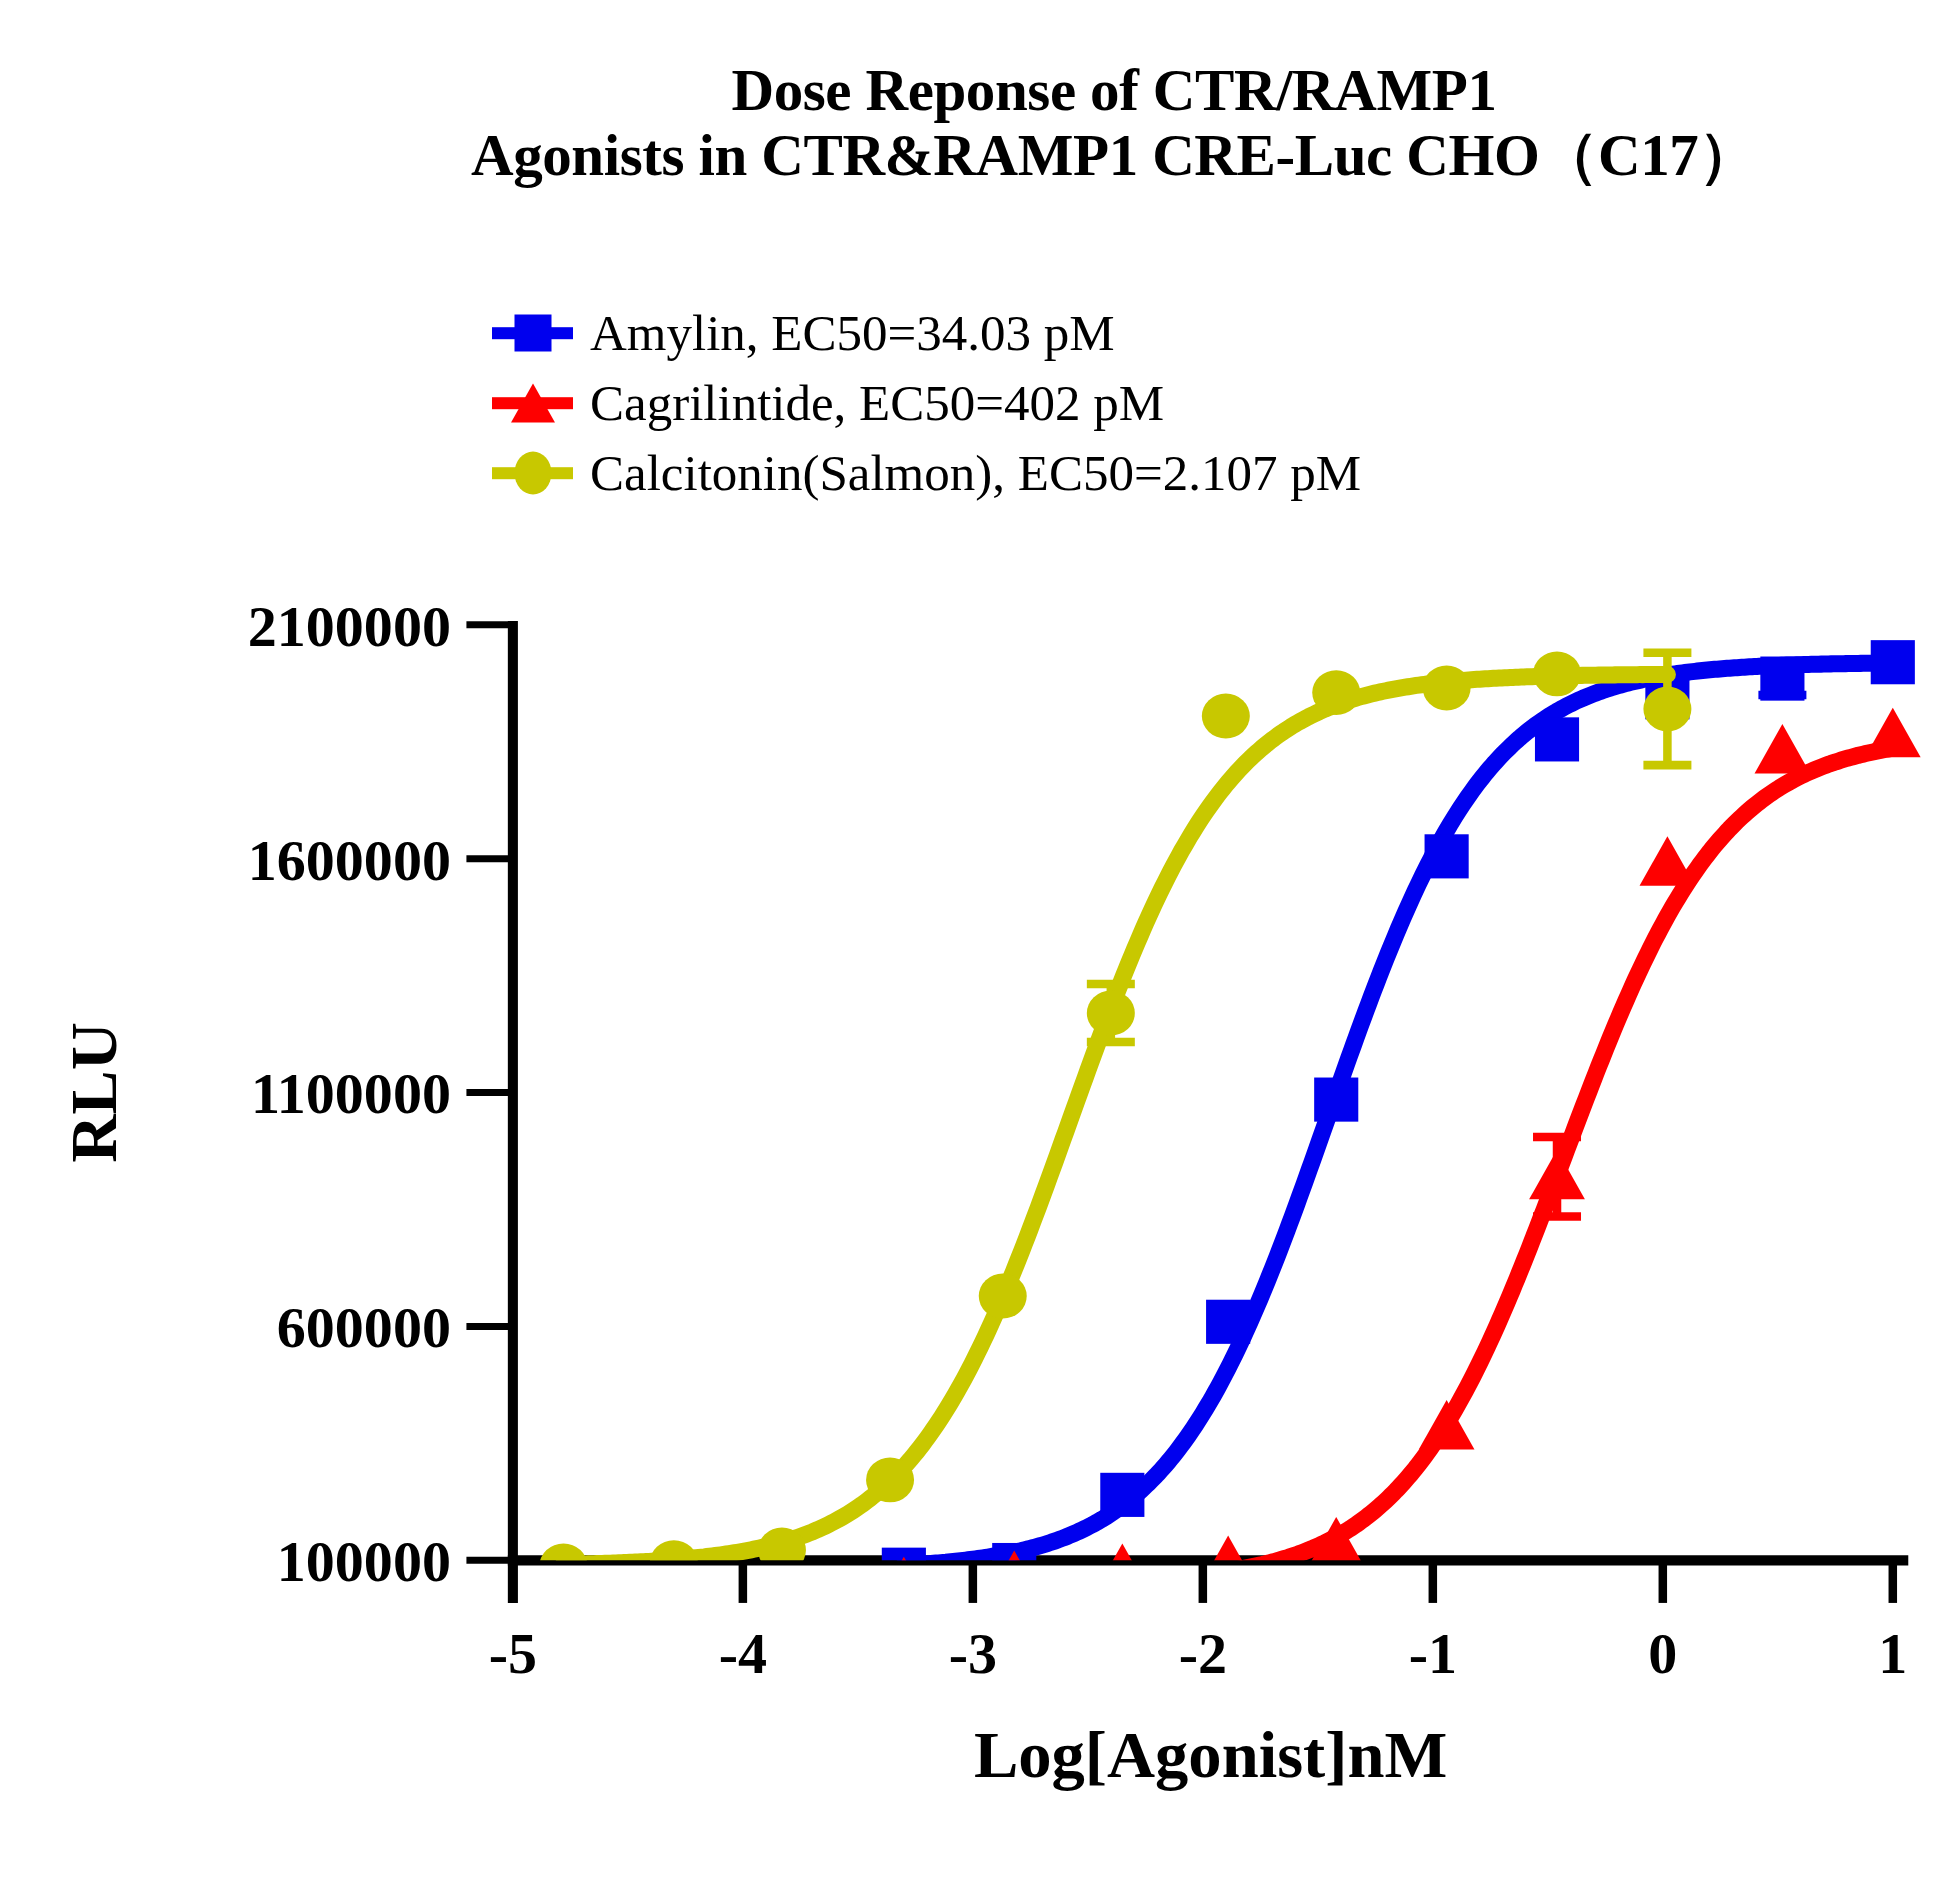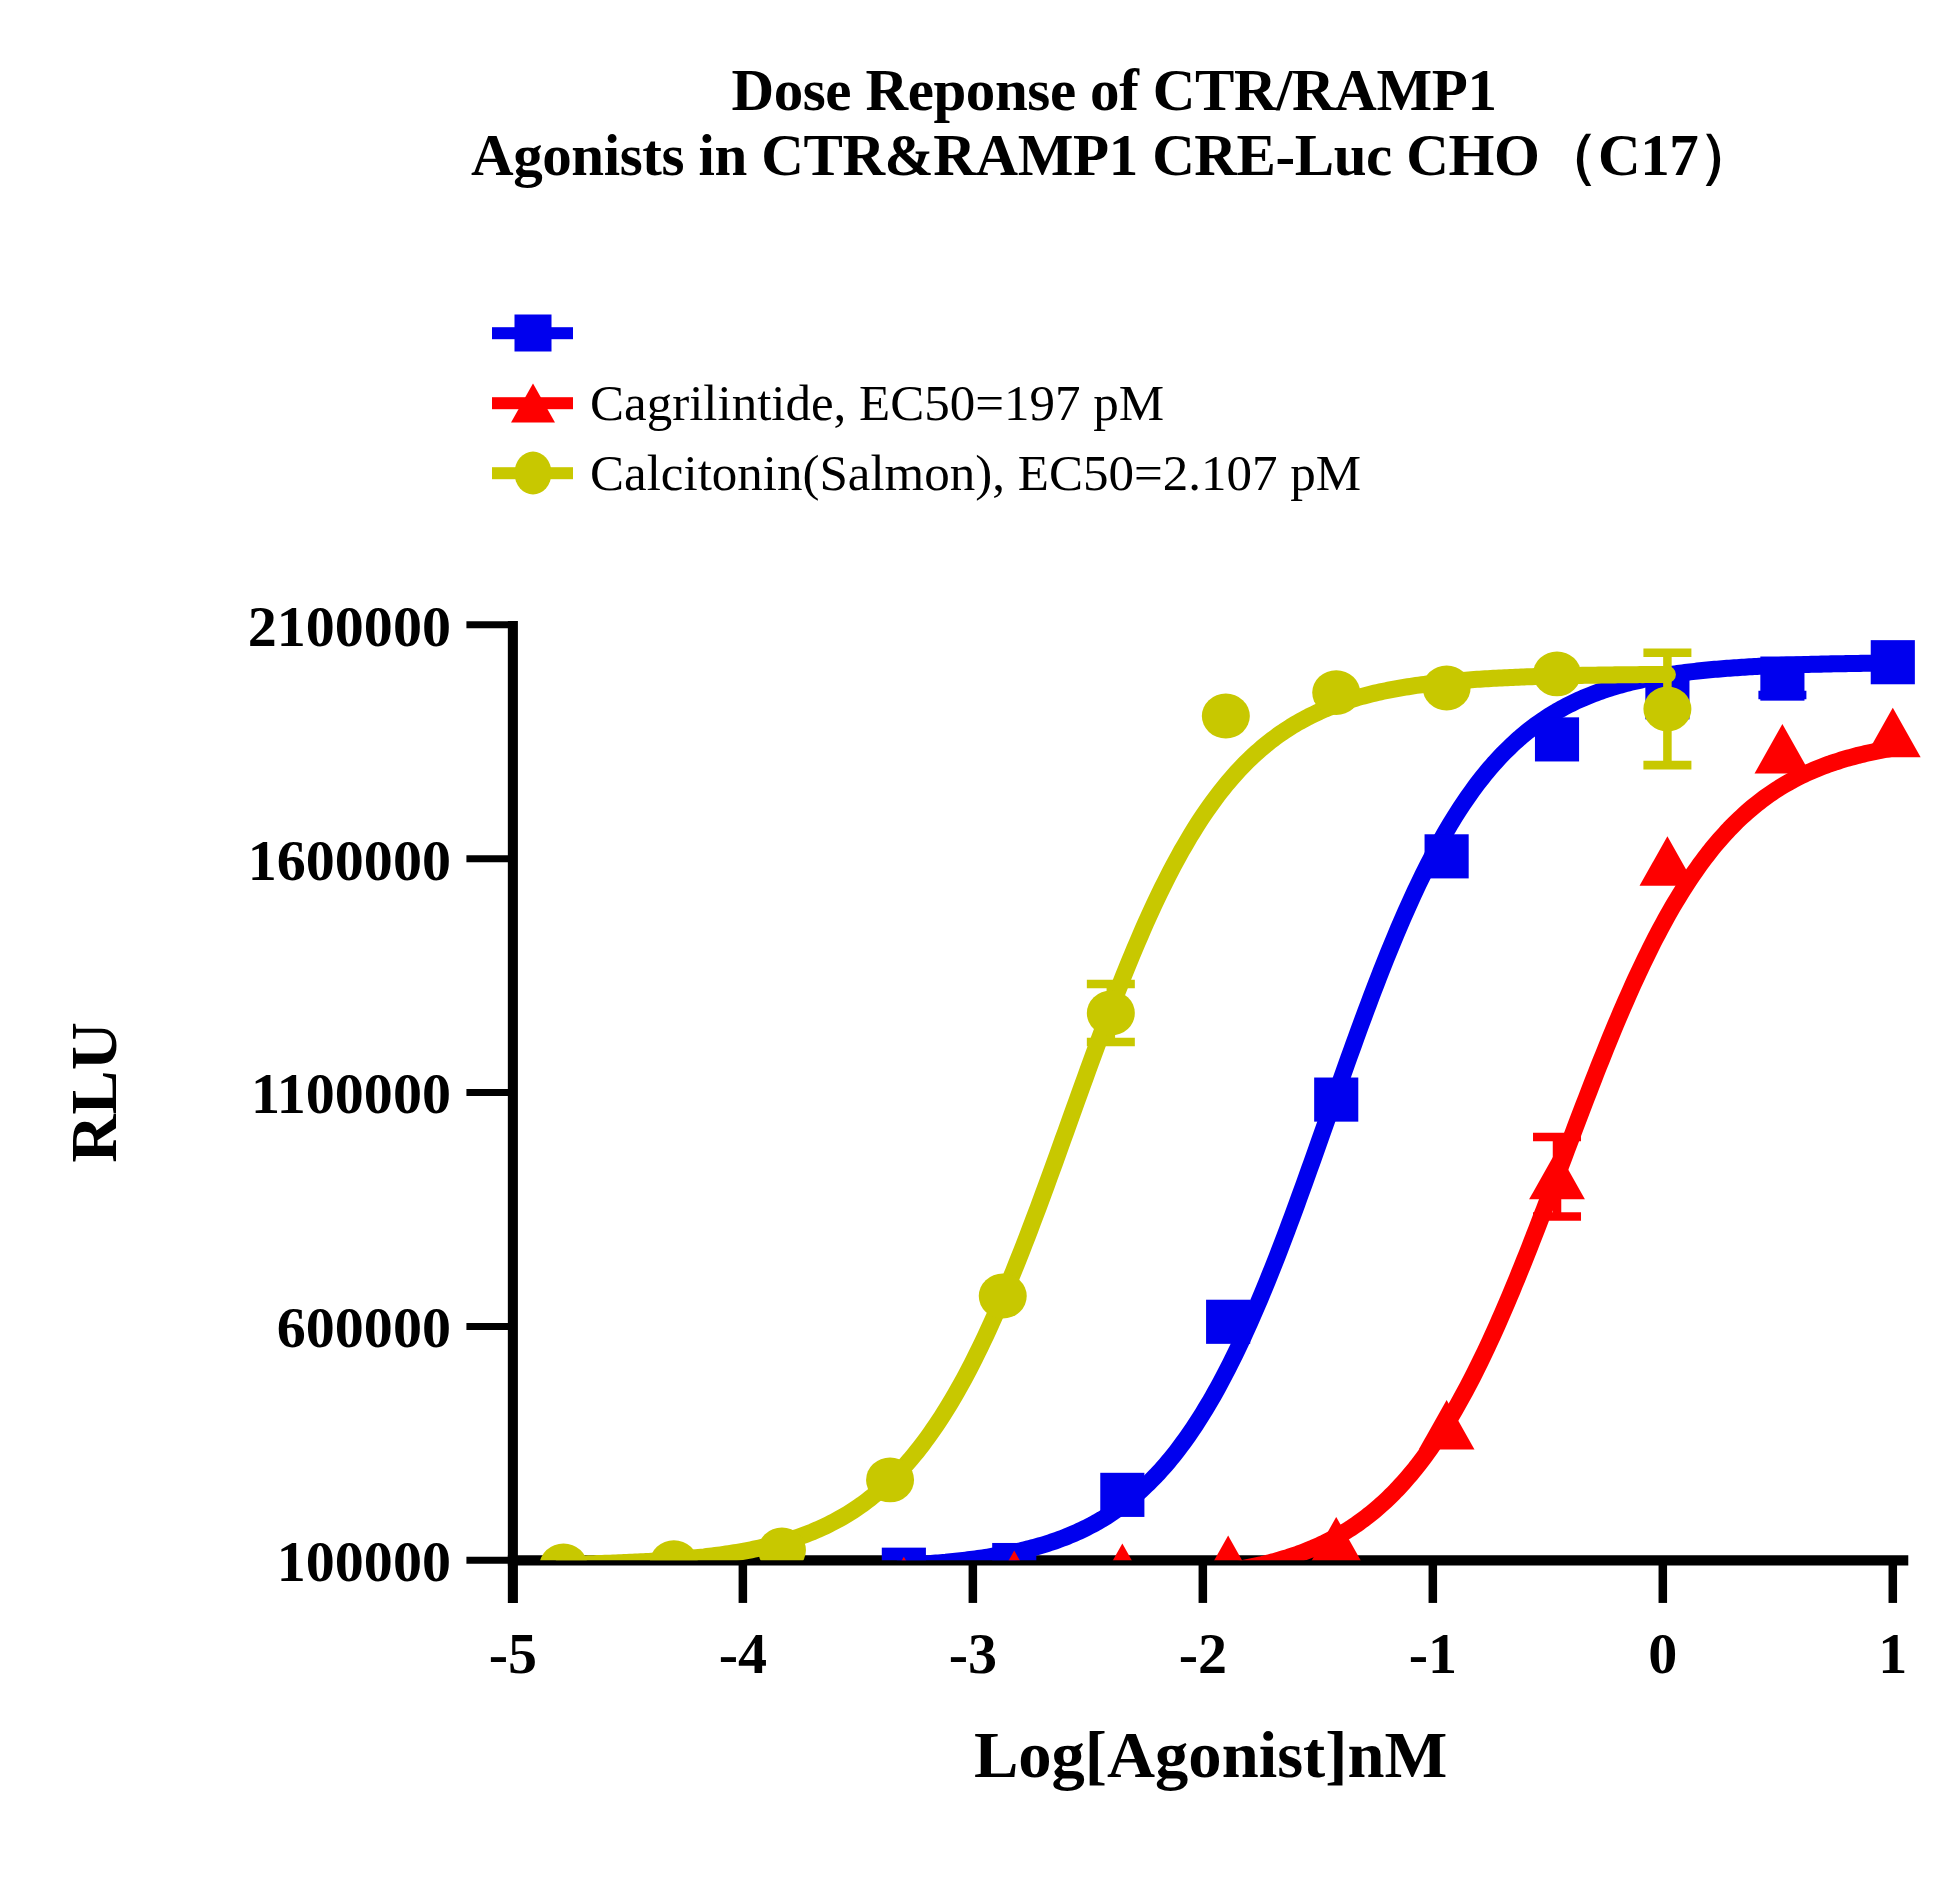--- a/index.html
+++ b/index.html
@@ -40,27 +40,28 @@
     <div class="title-line">Dose Reponse of CTR/RAMP1</div>
     <div class="title-line">Agonists in CTR&amp;RAMP1 CRE-Luc  CHO（C17）</div>
   </div>
 
   <div class="legend">
     <div class="legend-row">
       <span class="legend-mark">
         <span class="legend-line" style="background:#0000ee"></span>
         <span class="legend-sq" style="background:#0000ee"></span>
       </span>
+      <span class="legend-label">Amylin,  EC50=34.03 pM</span>
     </div>
     <div class="legend-row">
       <span class="legend-mark">
         <span class="legend-line" style="background:#fe0000"></span>
         <span class="legend-tr" style="border-bottom:39px solid #fe0000"></span>
       </span>
-      <span class="legend-label">Cagrilintide,  EC50=197 pM</span>
+      <span class="legend-label">Cagrilintide,  EC50=402 pM</span>
     </div>
     <div class="legend-row">
       <span class="legend-mark">
         <span class="legend-line" style="background:#c8c800"></span>
         <span class="legend-ci" style="background:#c8c800"></span>
       </span>
       <span class="legend-label">Calcitonin(Salmon),  EC50=2.107 pM</span>
     </div>
   </div>
 

